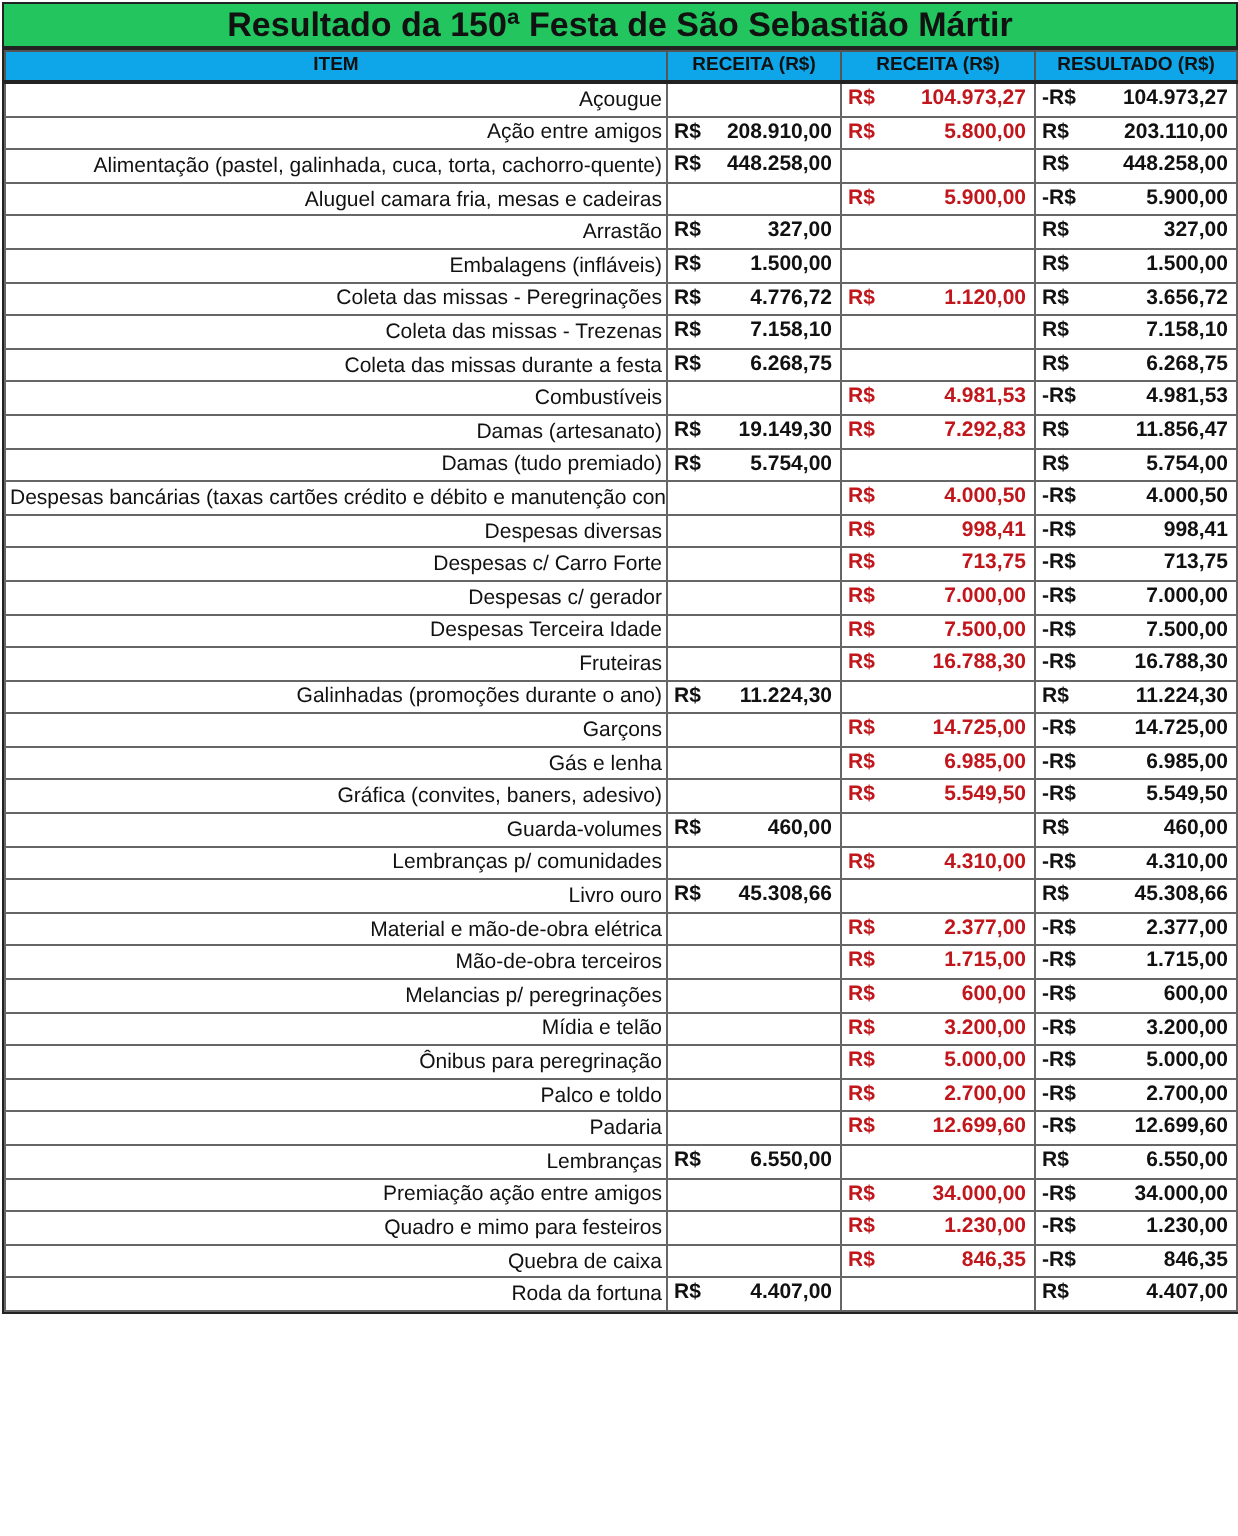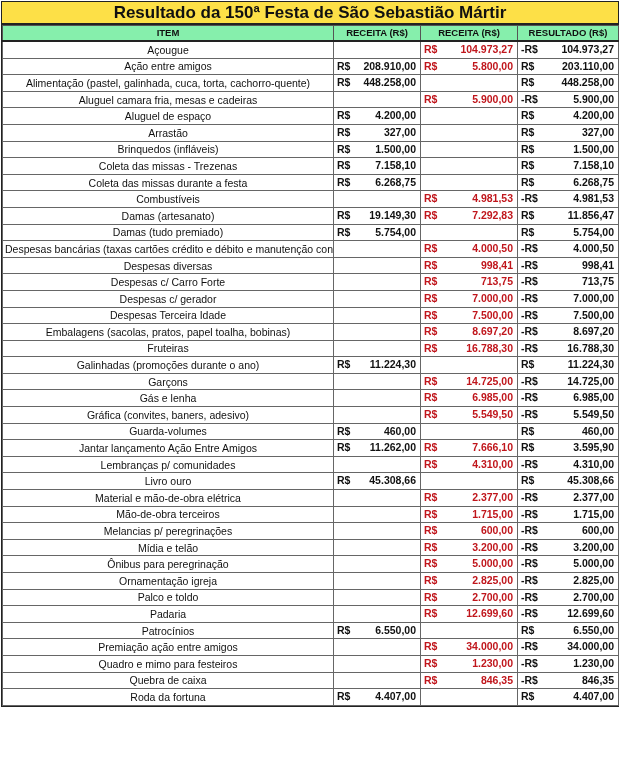--- a/index.html
+++ b/index.html
@@ -1,32 +1,32 @@
 <!DOCTYPE html>
 <html><head>
 <meta charset="utf-8">
 <style>
   html, body { margin: 0; padding: 0; background: #ffffff; }
   body { width: 619px; height: 768px; overflow: hidden; font-family: "Liberation Sans", sans-serif; }
   .sheet { position: absolute; left: 1px; top: 1px; width: 616px; border: 1px solid #222; }
   .title {
-    height: 21px; line-height: 21px; background: #fde047; text-align: center;
+    height: 21px; line-height: 21px; background: #22c55e; text-align: center;
     font-size: 17px; font-weight: bold; color: #111; border-bottom: 2px solid #222;
   }
   table { border-collapse: collapse; width: 616px; table-layout: fixed; font-size: 10.5px; color: #111; }
   col.c-item { width: 331px; }
   col.c-rec { width: 87px; }
   col.c-des { width: 97px; }
   col.c-res { width: 101px; }
   th {
-    background: #86efac; font-weight: bold; font-size: 9.5px; height: 14px; line-height: 14px;
+    background: #0ea5e9; font-weight: bold; font-size: 9.5px; height: 14px; line-height: 14px;
     border: 1px solid #555; border-bottom: 2px solid #222; padding: 0; text-align: center;
   }
   td { border: 1px solid #666; height: 15.6px; padding: 0 2px; white-space: nowrap; overflow: hidden; }
-  td.item { text-align: center; }
+  td.item { text-align: right; }
   td.money { position: relative; }
   .cur { position: absolute; left: 3px; top: 0; line-height: 15.6px; font-weight: bold; }
   .amt { display: block; text-align: right; padding-right: 2px; line-height: 15.6px; font-weight: bold; }
   td.des .cur, td.des .amt { color: #c0161c; }
 </style>
 </head>
 <body>
 
 <div class="sheet">
   <div class="title">Resultado da 150ª Festa de São Sebastião Mártir</div>
@@ -91,56 +91,59 @@
           <td class="money des">
             <span class="cur">R$</span>
             <span class="amt">5.900,00</span>
           </td>
           <td class="money res">
             <span class="cur">-R$</span>
             <span class="amt">5.900,00</span>
           </td>
         </tr>
         <tr>
-          <td class="item">Aluguel de espaço</td>
-          <td class="money rec">
-            <span class="cur">R$</span>
-            <span class="amt">4.200,00</span>
-          </td>
-          <td class="des"></td>
-          <td class="money res">
-            <span class="cur">R$</span>
-            <span class="amt">4.200,00</span>
-          </td>
-        </tr>
-        <tr>
           <td class="item">Arrastão</td>
           <td class="money rec">
             <span class="cur">R$</span>
             <span class="amt">327,00</span>
           </td>
           <td class="des"></td>
           <td class="money res">
             <span class="cur">R$</span>
             <span class="amt">327,00</span>
           </td>
         </tr>
         <tr>
-          <td class="item">Brinquedos (infláveis)</td>
+          <td class="item">Embalagens (infláveis)</td>
           <td class="money rec">
             <span class="cur">R$</span>
             <span class="amt">1.500,00</span>
           </td>
           <td class="des"></td>
           <td class="money res">
             <span class="cur">R$</span>
             <span class="amt">1.500,00</span>
           </td>
         </tr>
         <tr>
+          <td class="item">Coleta das missas - Peregrinações</td>
+          <td class="money rec">
+            <span class="cur">R$</span>
+            <span class="amt">4.776,72</span>
+          </td>
+          <td class="money des">
+            <span class="cur">R$</span>
+            <span class="amt">1.120,00</span>
+          </td>
+          <td class="money res">
+            <span class="cur">R$</span>
+            <span class="amt">3.656,72</span>
+          </td>
+        </tr>
+        <tr>
           <td class="item">Coleta das missas - Trezenas</td>
           <td class="money rec">
             <span class="cur">R$</span>
             <span class="amt">7.158,10</span>
           </td>
           <td class="des"></td>
           <td class="money res">
             <span class="cur">R$</span>
             <span class="amt">7.158,10</span>
           </td>
@@ -250,32 +253,20 @@
           <td class="money des">
             <span class="cur">R$</span>
             <span class="amt">7.500,00</span>
           </td>
           <td class="money res">
             <span class="cur">-R$</span>
             <span class="amt">7.500,00</span>
           </td>
         </tr>
         <tr>
-          <td class="item">Embalagens (sacolas, pratos, papel toalha, bobinas)</td>
-          <td class="rec"></td>
-          <td class="money des">
-            <span class="cur">R$</span>
-            <span class="amt">8.697,20</span>
-          </td>
-          <td class="money res">
-            <span class="cur">-R$</span>
-            <span class="amt">8.697,20</span>
-          </td>
-        </tr>
-        <tr>
           <td class="item">Fruteiras</td>
           <td class="rec"></td>
           <td class="money des">
             <span class="cur">R$</span>
             <span class="amt">16.788,30</span>
           </td>
           <td class="money res">
             <span class="cur">-R$</span>
             <span class="amt">16.788,30</span>
           </td>
@@ -334,35 +325,20 @@
             <span class="cur">R$</span>
             <span class="amt">460,00</span>
           </td>
           <td class="des"></td>
           <td class="money res">
             <span class="cur">R$</span>
             <span class="amt">460,00</span>
           </td>
         </tr>
         <tr>
-          <td class="item">Jantar lançamento Ação Entre Amigos</td>
-          <td class="money rec">
-            <span class="cur">R$</span>
-            <span class="amt">11.262,00</span>
-          </td>
-          <td class="money des">
-            <span class="cur">R$</span>
-            <span class="amt">7.666,10</span>
-          </td>
-          <td class="money res">
-            <span class="cur">R$</span>
-            <span class="amt">3.595,90</span>
-          </td>
-        </tr>
-        <tr>
           <td class="item">Lembranças p/ comunidades</td>
           <td class="rec"></td>
           <td class="money des">
             <span class="cur">R$</span>
             <span class="amt">4.310,00</span>
           </td>
           <td class="money res">
             <span class="cur">-R$</span>
             <span class="amt">4.310,00</span>
           </td>
@@ -433,32 +409,20 @@
           <td class="money des">
             <span class="cur">R$</span>
             <span class="amt">5.000,00</span>
           </td>
           <td class="money res">
             <span class="cur">-R$</span>
             <span class="amt">5.000,00</span>
           </td>
         </tr>
         <tr>
-          <td class="item">Ornamentação igreja</td>
-          <td class="rec"></td>
-          <td class="money des">
-            <span class="cur">R$</span>
-            <span class="amt">2.825,00</span>
-          </td>
-          <td class="money res">
-            <span class="cur">-R$</span>
-            <span class="amt">2.825,00</span>
-          </td>
-        </tr>
-        <tr>
           <td class="item">Palco e toldo</td>
           <td class="rec"></td>
           <td class="money des">
             <span class="cur">R$</span>
             <span class="amt">2.700,00</span>
           </td>
           <td class="money res">
             <span class="cur">-R$</span>
             <span class="amt">2.700,00</span>
           </td>
@@ -469,21 +433,21 @@
           <td class="money des">
             <span class="cur">R$</span>
             <span class="amt">12.699,60</span>
           </td>
           <td class="money res">
             <span class="cur">-R$</span>
             <span class="amt">12.699,60</span>
           </td>
         </tr>
         <tr>
-          <td class="item">Patrocínios</td>
+          <td class="item">Lembranças</td>
           <td class="money rec">
             <span class="cur">R$</span>
             <span class="amt">6.550,00</span>
           </td>
           <td class="des"></td>
           <td class="money res">
             <span class="cur">R$</span>
             <span class="amt">6.550,00</span>
           </td>
         </tr>

